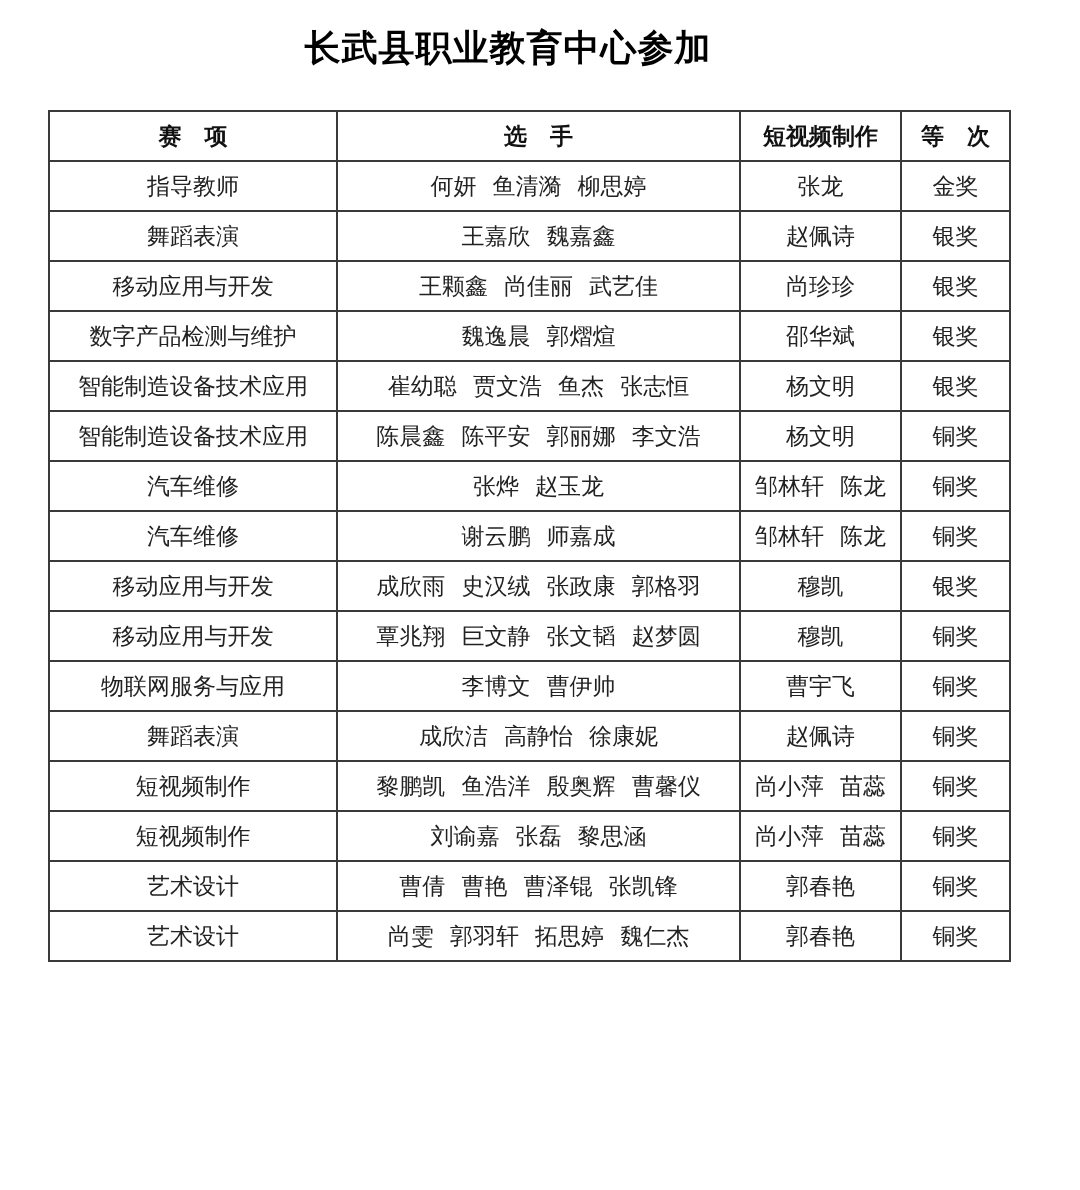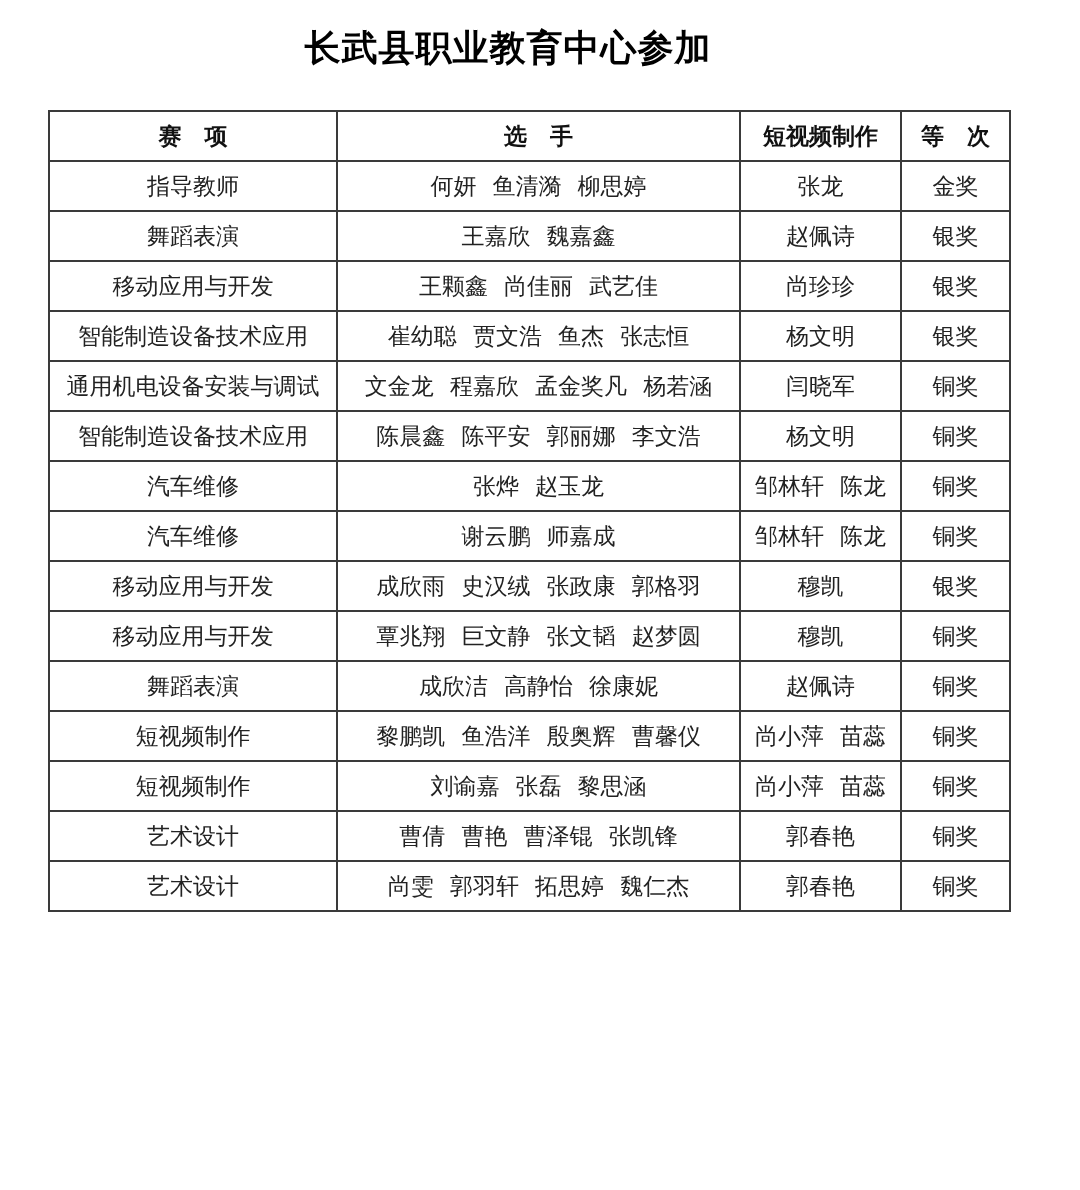--- a/index.html
+++ b/index.html
@@ -90,30 +90,30 @@
     <td>赵佩诗</td>
     <td>银奖</td>
   </tr>
         <tr>
     <td>移动应用与开发</td>
     <td>王颗鑫 尚佳丽 武艺佳</td>
     <td>尚珍珍</td>
     <td>银奖</td>
   </tr>
         <tr>
+    <td>数字产品检测与维护</td>
+    <td>魏逸晨 郭熠煊</td>
+    <td>邵华斌</td>
+    <td>银奖</td>
+  </tr>
+        <tr>
     <td>智能制造设备技术应用</td>
     <td>崔幼聪 贾文浩 鱼杰 张志恒</td>
     <td>杨文明</td>
     <td>银奖</td>
-  </tr>
-        <tr>
-    <td>通用机电设备安装与调试</td>
-    <td>文金龙 程嘉欣 孟金奖凡 杨若涵</td>
-    <td>闫晓军</td>
-    <td>铜奖</td>
   </tr>
         <tr>
     <td>智能制造设备技术应用</td>
     <td>陈晨鑫 陈平安 郭丽娜 李文浩</td>
     <td>杨文明</td>
     <td>铜奖</td>
   </tr>
         <tr>
     <td>汽车维修</td>
     <td>张烨 赵玉龙</td>
@@ -129,20 +129,26 @@
         <tr>
     <td>移动应用与开发</td>
     <td>成欣雨 史汉绒 张政康 郭格羽</td>
     <td>穆凯</td>
     <td>银奖</td>
   </tr>
         <tr>
     <td>移动应用与开发</td>
     <td>覃兆翔 巨文静 张文韬 赵梦圆</td>
     <td>穆凯</td>
+    <td>铜奖</td>
+  </tr>
+        <tr>
+    <td>物联网服务与应用</td>
+    <td>李博文 曹伊帅</td>
+    <td>曹宇飞</td>
     <td>铜奖</td>
   </tr>
         <tr>
     <td>舞蹈表演</td>
     <td>成欣洁 高静怡 徐康妮</td>
     <td>赵佩诗</td>
     <td>铜奖</td>
   </tr>
         <tr>
     <td>短视频制作</td>

